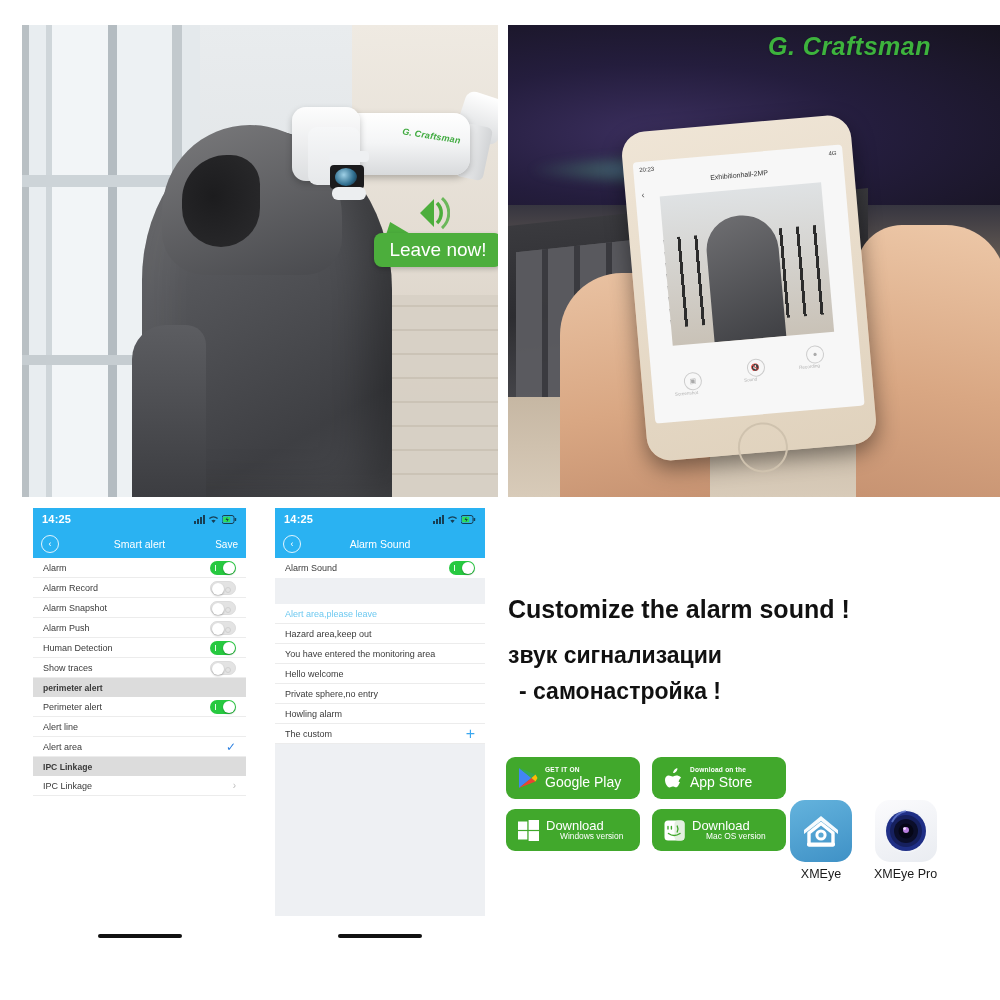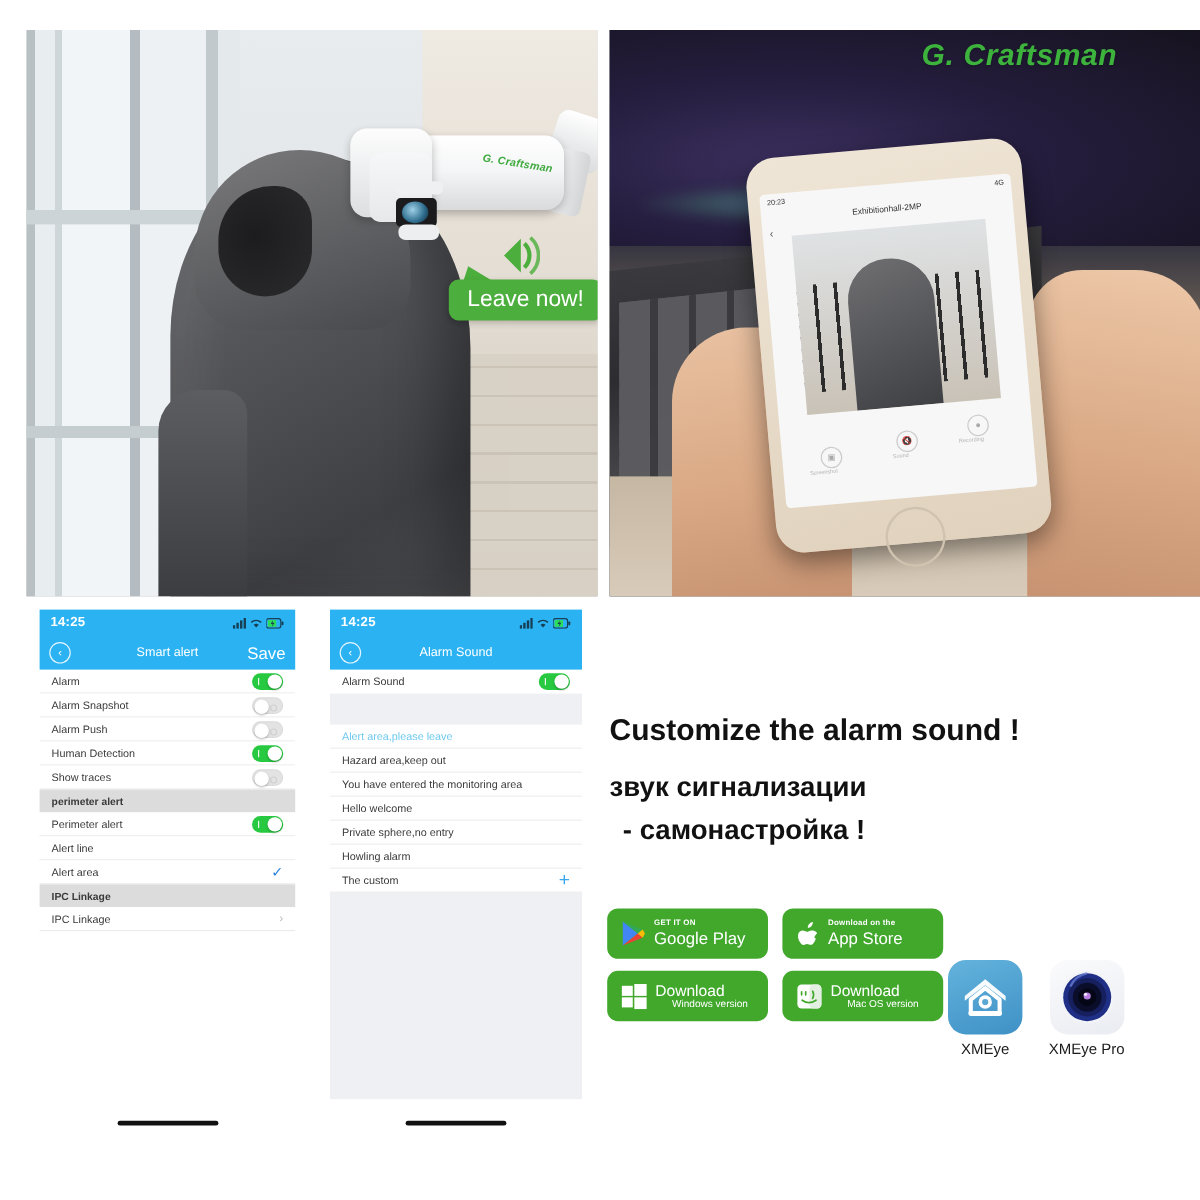--- a/index.html
+++ b/index.html
@@ -142,21 +142,21 @@
   .statusbar{height:22px;background:#2ab2f2;display:flex;align-items:center;
     justify-content:space-between;padding:0 9px;box-sizing:border-box;color:#fff;}
   .sb-time{font-size:11px;font-weight:bold;letter-spacing:.2px;display:flex;align-items:center;gap:2px;}
   .sb-icons{display:flex;align-items:center;gap:3px;}
   .navbar{height:28px;background:#2ab2f2;display:flex;align-items:center;
     padding:0 8px;box-sizing:border-box;color:#fff;position:relative;}
   .nav-back{width:16px;height:16px;border:1.3px solid rgba(255,255,255,.85);
     border-radius:50%;display:flex;align-items:center;justify-content:center;
     font-size:9px;line-height:1;}
   .nav-title{position:absolute;left:0;right:0;text-align:center;font-size:10.5px;}
-  .nav-action{margin-left:auto;font-size:14px;position:relative;z-index:2;}
+  .nav-action{margin-left:auto;font-size:10px;position:relative;z-index:2;}
 
   .row{height:20px;display:flex;align-items:center;justify-content:space-between;
     padding:0 10px;box-sizing:border-box;font-size:9px;color:#3a3a3a;
     border-bottom:1px solid #ececec;background:#fff;}
   .row.nolabelborder{border-bottom:none;}
   .grouphdr{height:19px;display:flex;align-items:center;padding:0 10px;
     box-sizing:border-box;font-size:8.6px;color:#3a3a3a;background:#dcdcdc;font-weight:bold;}
   .gapblock{height:26px;background:#eef0f3;}
   .fillblock{background:#eef0f3;}
 
@@ -322,20 +322,26 @@
       <span class="nav-action">Save</span>
     </div>
 
     <div class="row">
       <span>Alarm</span>
       <span class="toggle on">
           <span class="knob"></span>
         </span>
     </div>
     <div class="row">
+      <span>Alarm Record</span>
+      <span class="toggle off">
+          <span class="knob"></span>
+        </span>
+    </div>
+    <div class="row">
       <span>Alarm Snapshot</span>
       <span class="toggle off">
           <span class="knob"></span>
         </span>
     </div>
     <div class="row">
       <span>Alarm Push</span>
       <span class="toggle off">
           <span class="knob"></span>
         </span>

